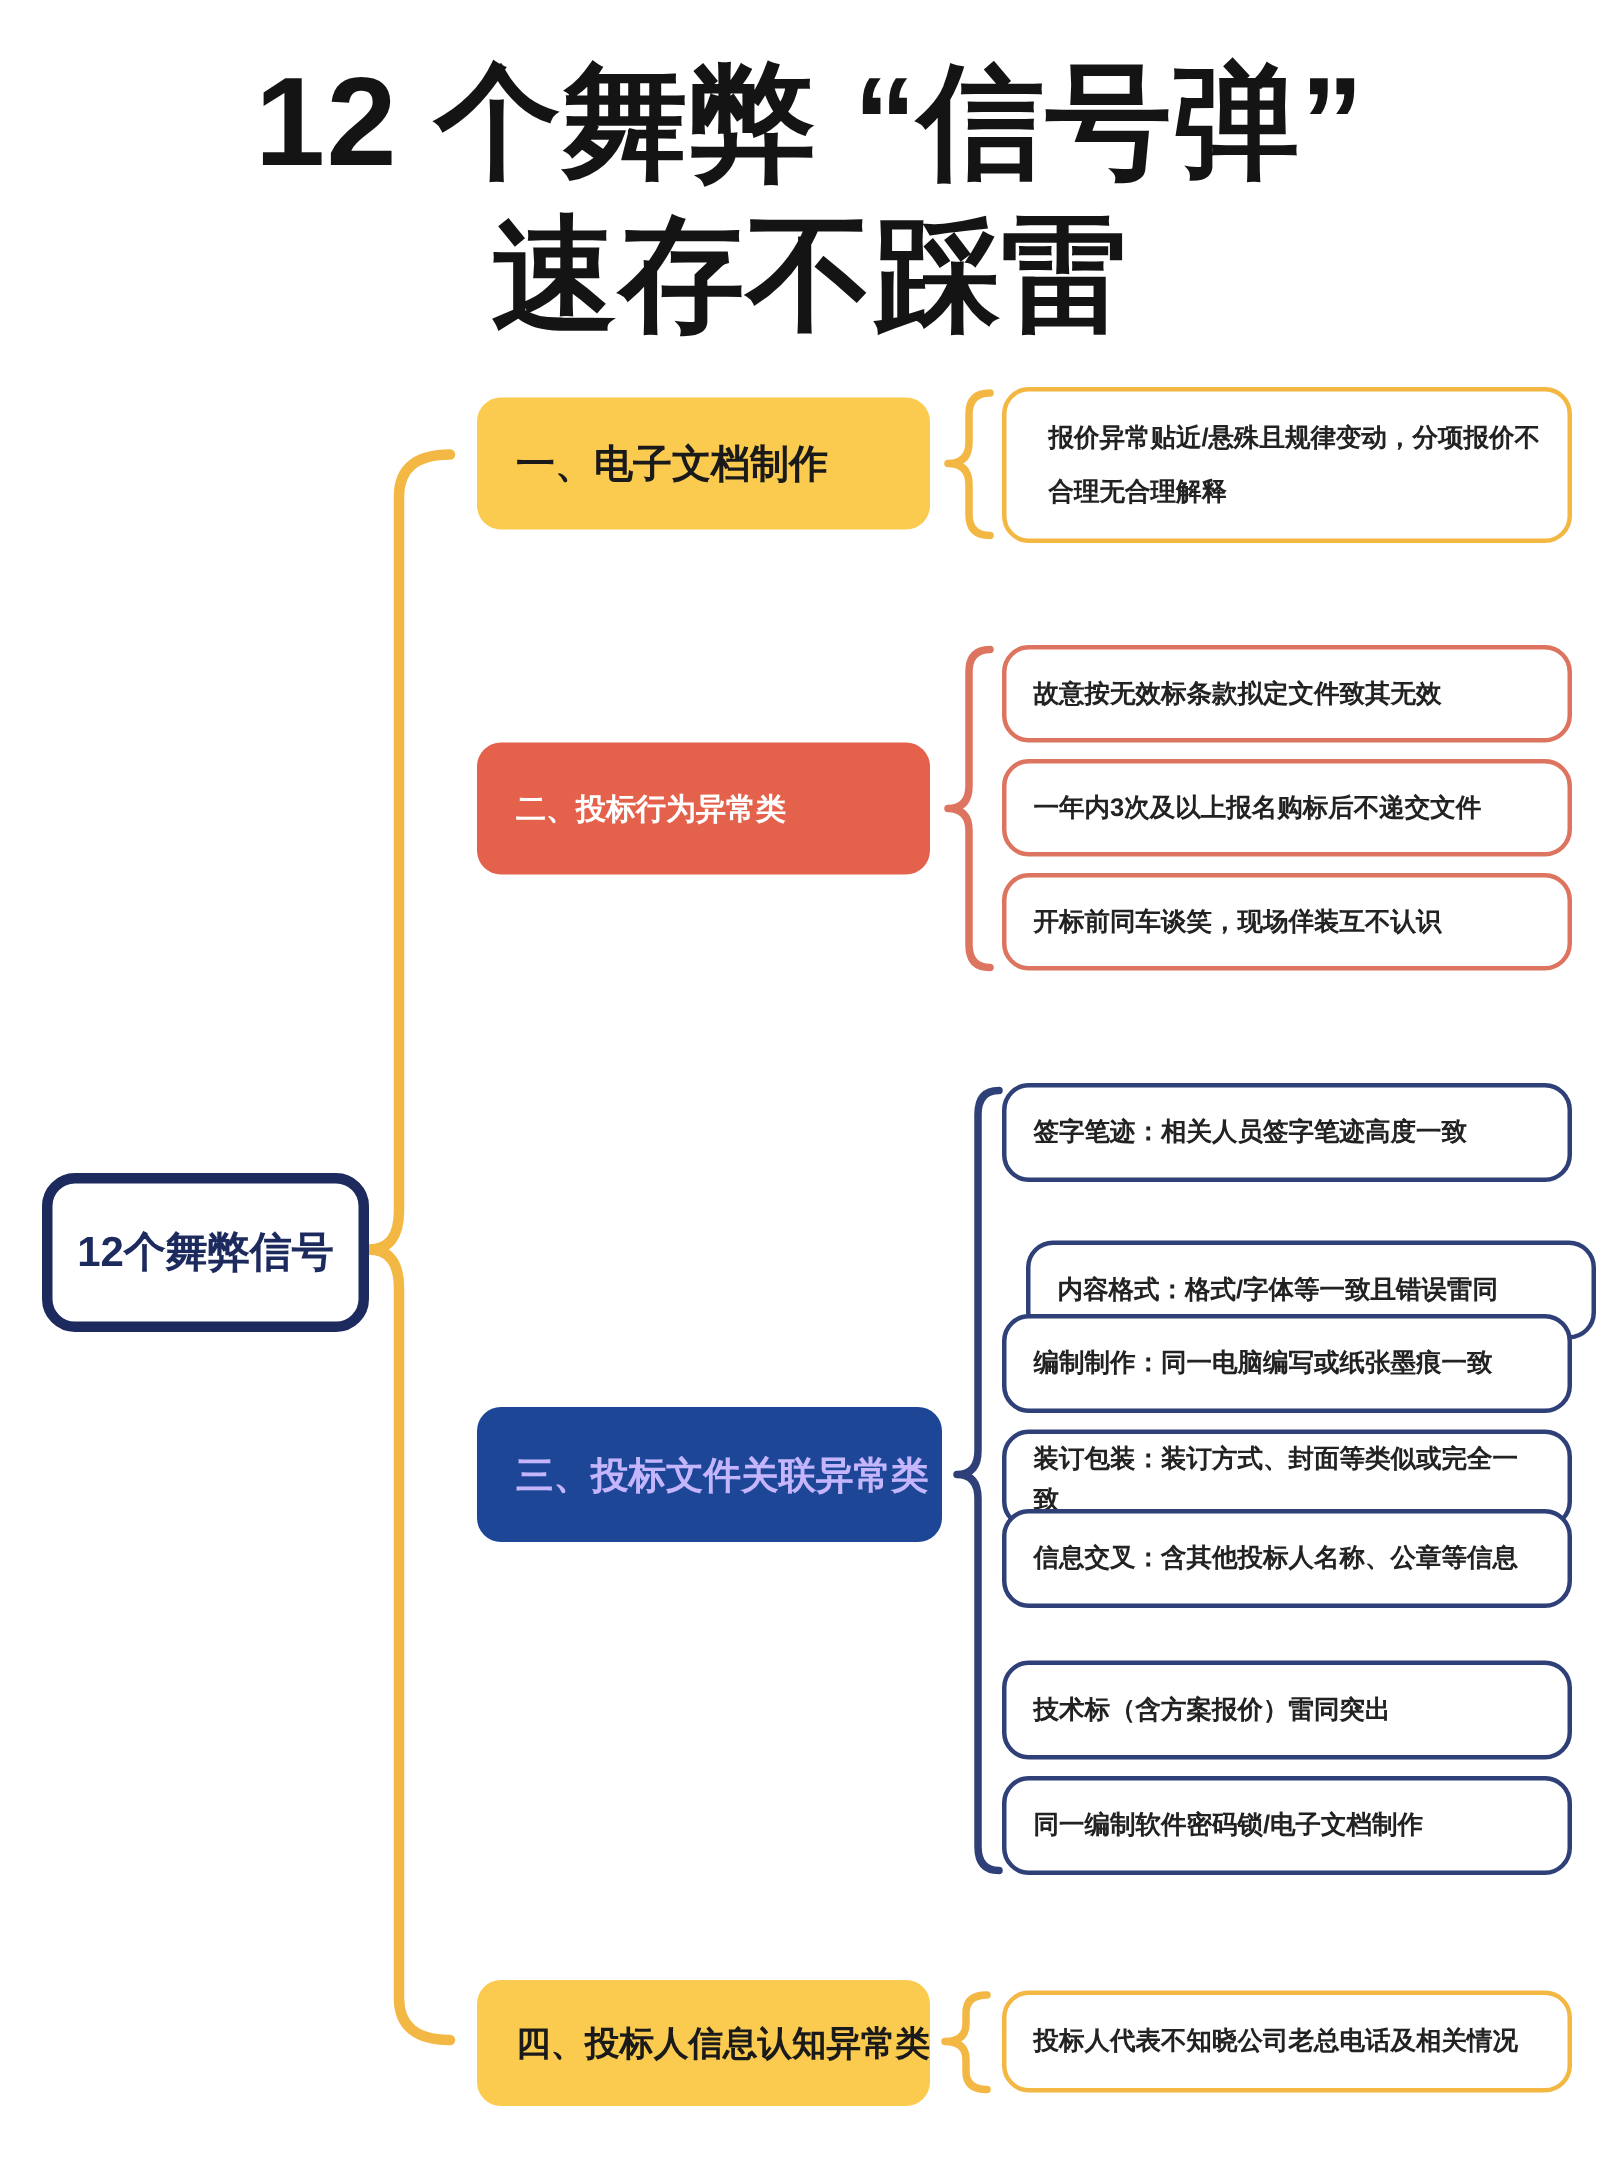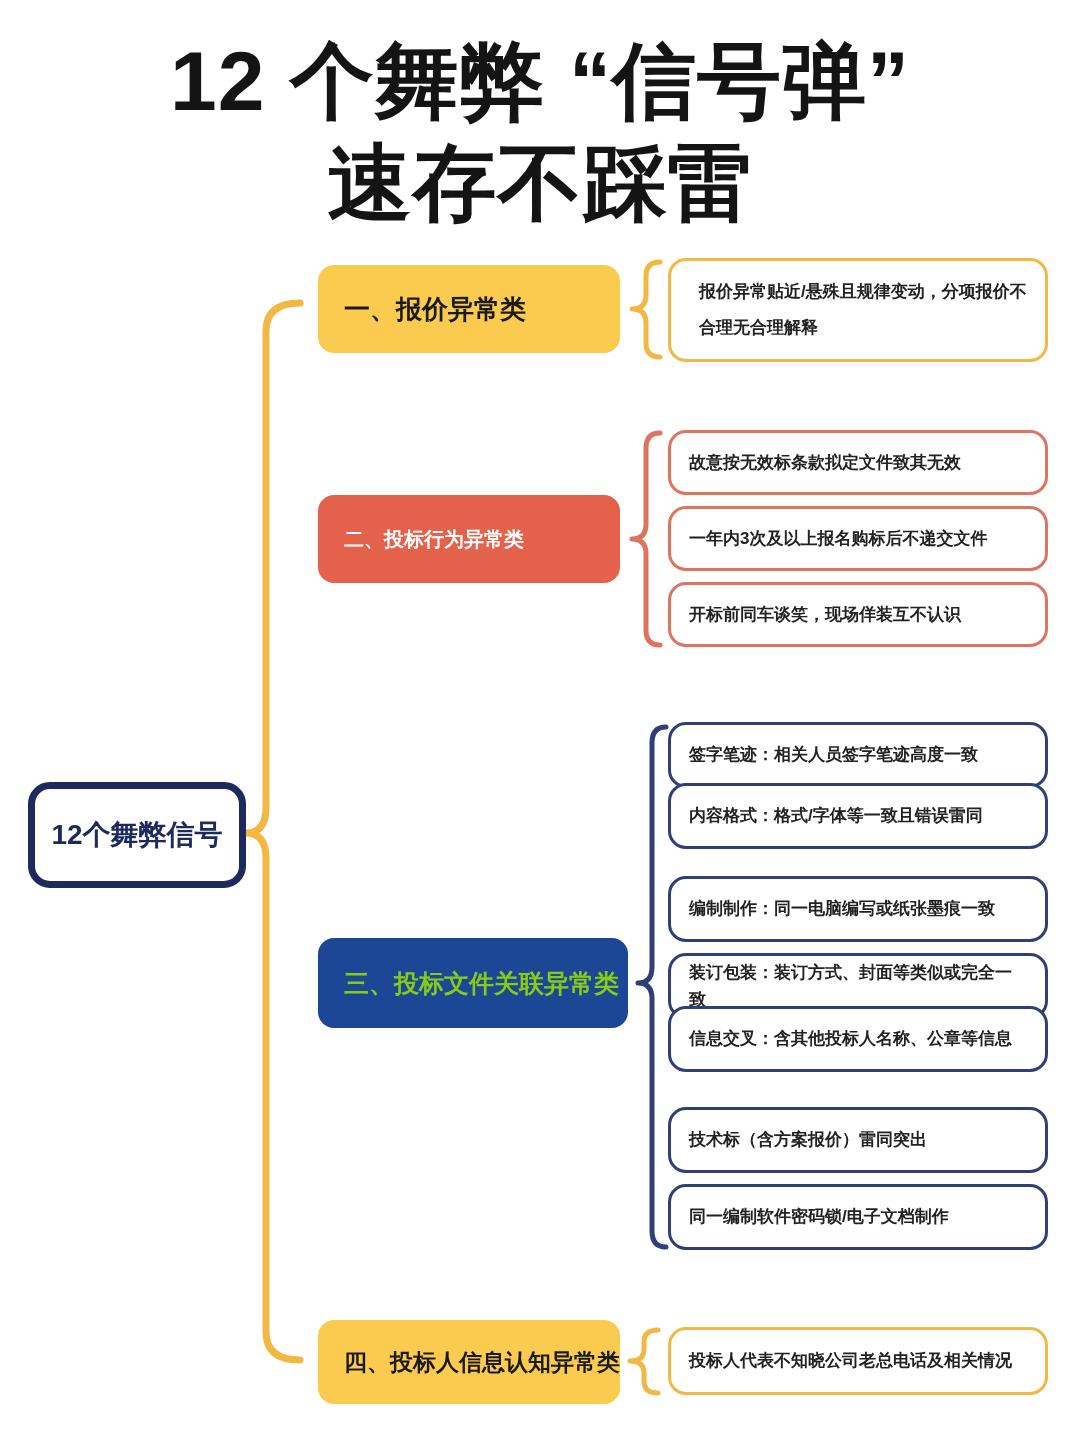--- a/index.html
+++ b/index.html
@@ -34,21 +34,21 @@
   }
   .cat{
     left:318px;width:302px;
     border-radius:16px;
     font-weight:700;color:#1a1a1a;
     padding-left:26px;
     white-space:nowrap;
   }
   .cat.yellow{background:var(--c-yellow-fill,#FBCB4F);}
   .cat.red{background:var(--c-red-fill,#E4614C);color:#ffffff;}
-  .cat.blue{background:var(--c-blue-fill,#1D4696);color:#84cc16;}
+  .cat.blue{background:var(--c-blue-fill,#1D4696);color:#c4b5fd;}
   .cat1{top:265px;height:88px;font-size:26px;}
   .cat2{top:495px;height:88px;font-size:20px;}
   .cat3{top:938px;height:90px;width:310px;font-size:25px;}
   .cat4{top:1320px;height:84px;font-size:23px;}
 
   .leaf{
     left:668px;width:380px;
     background:#ffffff;
     border-radius:18px;
     border:3.5px solid #999;
@@ -58,21 +58,21 @@
   }
   .leaf.yellow{border-color:var(--c-yellow-line,#F3B844);}
   .leaf.red{border-color:var(--c-red-line,#DD7460);}
   .leaf.blue{border-color:var(--c-navy-line,#2E4077);}
 
   .b1-l1{top:258px;height:104px;line-height:2.1;padding-left:28px;}
   .b2-l1{top:430px;height:65px;}
   .b2-l2{top:506px;height:65px;}
   .b2-l3{top:582px;height:65px;}
   .b3-l1{top:722px;height:66px;}
-  .b3-l2{top:783px;height:66px;}
+  .b3-l2{top:827px;height:66px;margin-left:16px;}
   .b3-l3{top:876px;height:66px;}
   .b3-l4{top:953px;height:66px;}
   .b3-l5{top:1006px;height:66px;}
   .b3-l6{top:1107px;height:66px;}
   .b3-l7{top:1184px;height:66px;}
   .b4-l1{top:1327px;height:68px;}
 </style>
 </head>
 <body>
 
@@ -83,21 +83,21 @@
   <svg class="links" viewBox="0 0 1080 1443">
     <path d="M300,303 Q266,303 266,331 L266,807 Q266,833 246,833 Q266,833 266,859 L266,1332 Q266,1360 300,1360" style="stroke:var(--c-yellow-line,#F3B844);stroke-width:7;"></path>
     <path d="M660,262 Q646,262 646,276 L646,295 Q646,309 632,309 Q646,309 646,323 L646,343 Q646,357 660,357" style="stroke:var(--c-yellow-line,#F3B844);stroke-width:5;"></path>
     <path d="M660,433 Q646,433 646,448 L646,524 Q646,539 632,539 Q646,539 646,554 L646,630 Q646,645 660,645" style="stroke:var(--c-red-line,#DD7460);stroke-width:5;"></path>
     <path d="M666,727 Q652,727 652,743 L652,967 Q652,983 638,983 Q652,983 652,999 L652,1231 Q652,1247 666,1247" style="stroke:var(--c-navy-line,#2E4077);stroke-width:5;"></path>
     <path d="M658,1330 Q644,1330 644,1342 L644,1349 Q644,1361 630,1361 Q644,1361 644,1373 L644,1381 Q644,1393 658,1393" style="stroke:var(--c-yellow-line,#F3B844);stroke-width:5;"></path>
   </svg>
 
   <div class="node root">12个舞弊信号</div>
 
-  <div class="node cat cat1 yellow">一、报价异常类</div>
+  <div class="node cat cat1 yellow">一、电子文档制作</div>
   <div class="node leaf yellow b1-l1">报价异常贴近/悬殊且规律变动，分项报价不合理无合理解释</div>
 
   <div class="node cat cat2 red">二、投标行为异常类</div>
   <div class="node leaf red b2-l1">故意按无效标条款拟定文件致其无效</div>
   <div class="node leaf red b2-l2">一年内3次及以上报名购标后不递交文件</div>
   <div class="node leaf red b2-l3">开标前同车谈笑，现场佯装互不认识</div>
 
   <div class="node cat cat3 blue">三、投标文件关联异常类</div>
   <div class="node leaf blue b3-l1">签字笔迹：相关人员签字笔迹高度一致</div>
   <div class="node leaf blue b3-l2">内容格式：格式/字体等一致且错误雷同</div>

